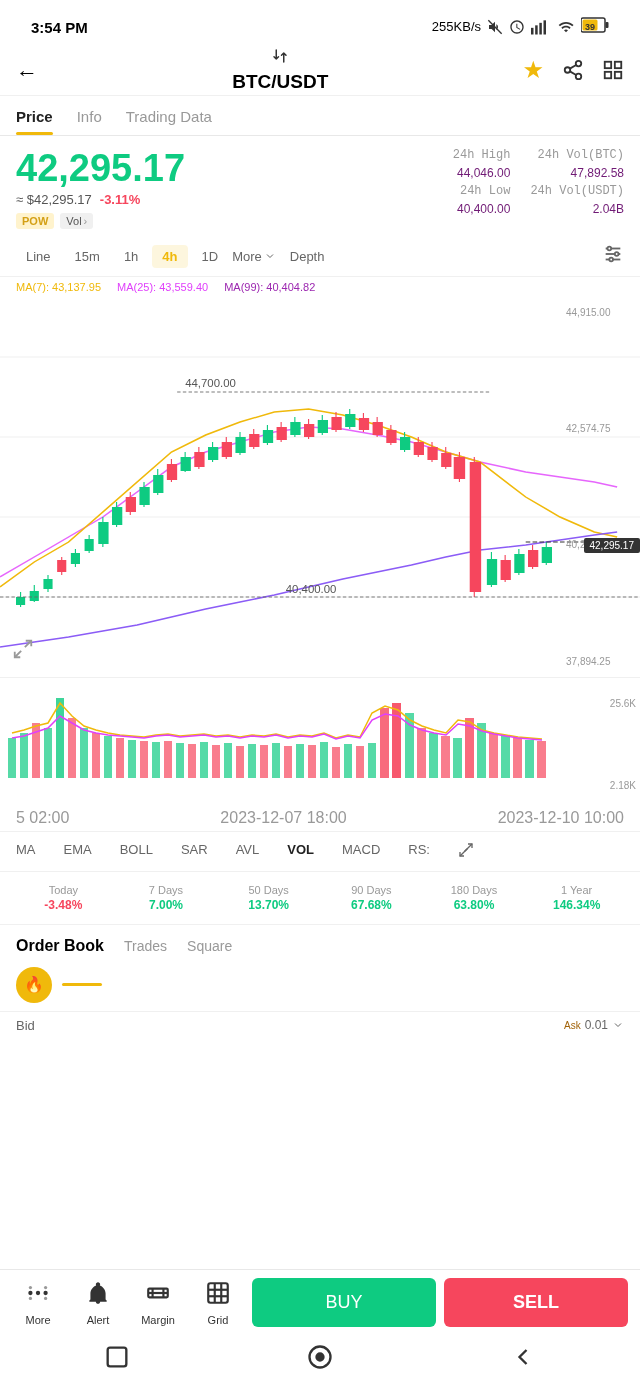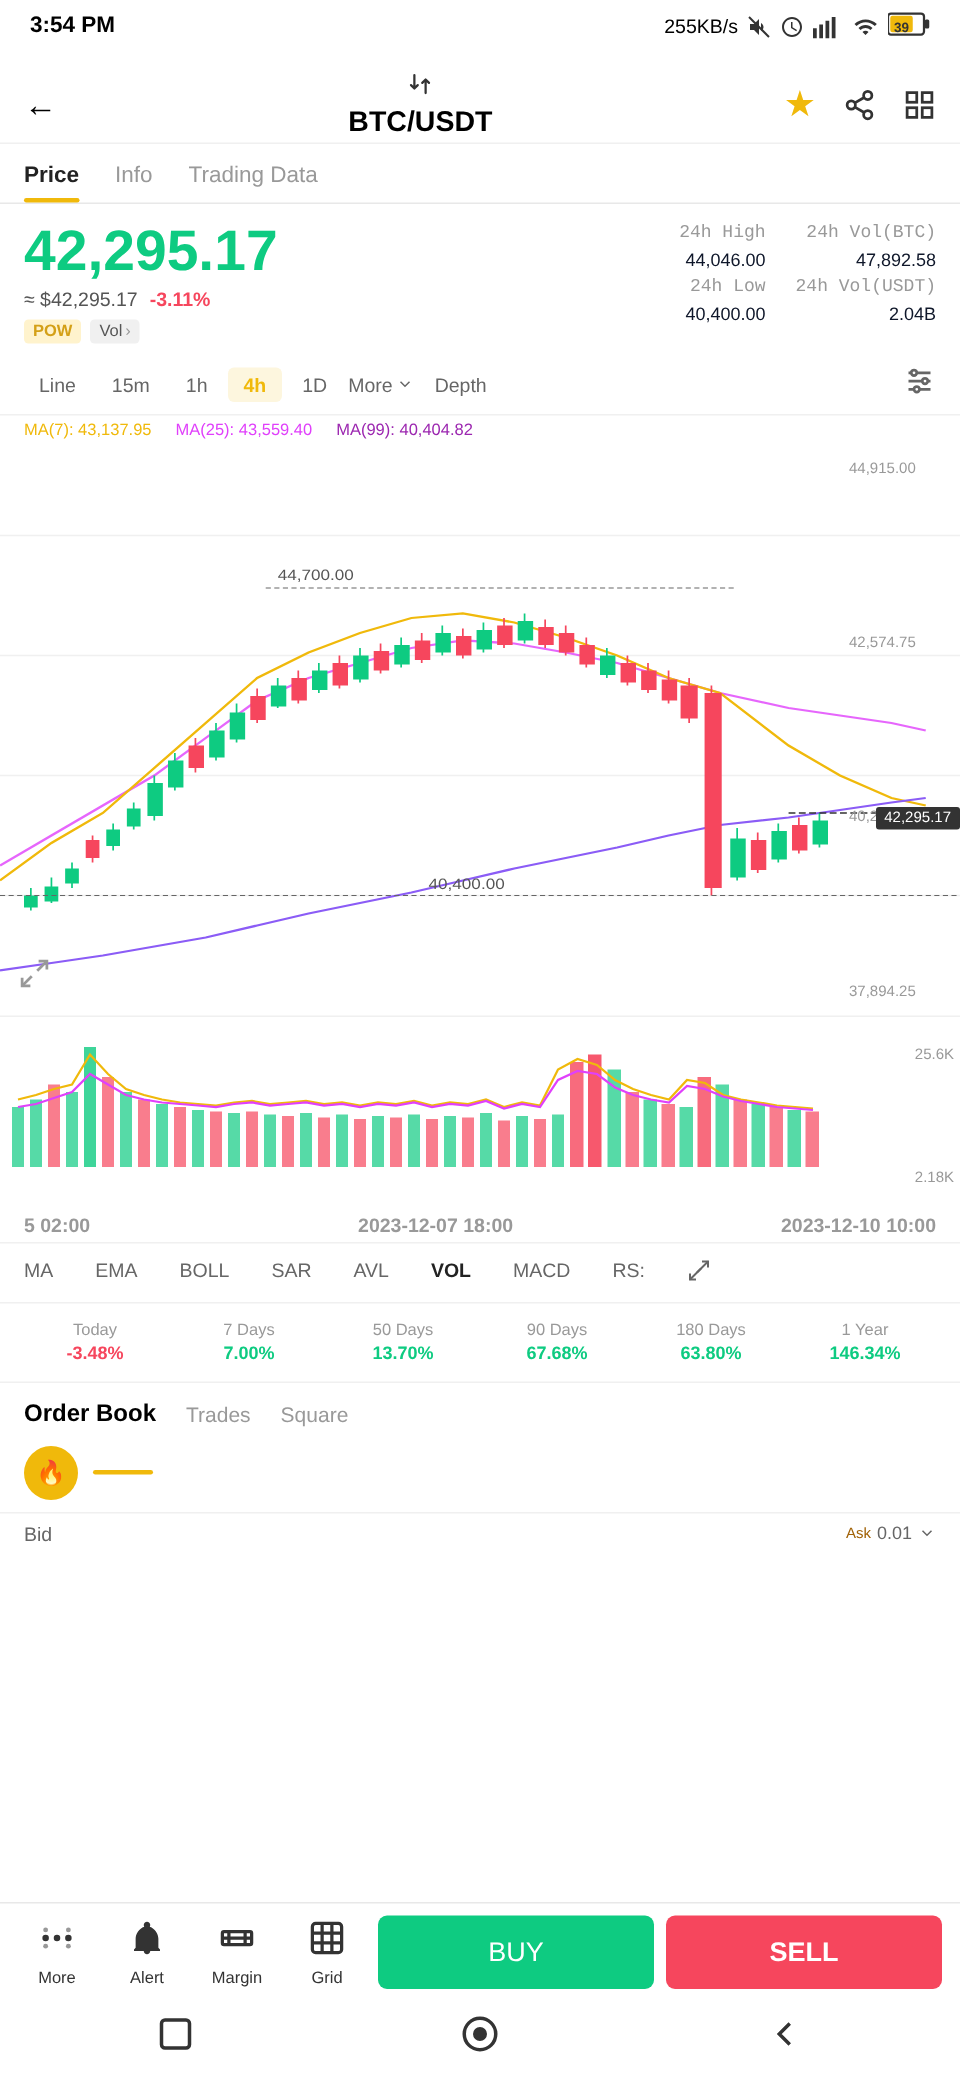--- a/index.html
+++ b/index.html
@@ -10,22 +10,22 @@
       width: 640px;
       min-height: 1387px;
       overflow-x: hidden;
     }
 
     
     .status-bar {
       background: #fff;
       display: flex;
       justify-content: space-between;
-      align-items: flex-start;
-      padding: 8px 20px;
+      align-items: flex-end;
+      padding: 8px 31px;
       height: 44px;
     }
     .status-time { font-size: 15px; font-weight: 600; }
     .status-right { display: flex; align-items: center; gap: 6px; font-size: 13px; }
 
     
     .header {
       display: flex;
       align-items: center;
       justify-content: space-between;
@@ -112,21 +112,21 @@
       display: flex; align-items: center; gap: 2px;
     }
     .price-right {
       display: grid;
       grid-template-columns: 1fr 1fr;
       gap: 4px 20px;
       text-align: right;
       font-size: 12px;
     }
     .price-stat-label { color: #999; font-family: Liberation Mono, monospace; }
-    .price-stat-value { color: #0f172a; font-weight: 500; }
+    .price-stat-value { color: #701a75; font-weight: 500; }
 
     
     .chart-controls {
       display: flex;
       align-items: center;
       padding: 6px 16px;
       gap: 4px;
       border-bottom: 1px solid #f0f0f0;
     }
     .chart-control-btn {
@@ -688,21 +688,21 @@
 
     <polyline points="12,60 24,58 36,54 48,50 60,38 72,45 84,52 96,55 108,57 120,58 132,59 144,60 156,58 168,57 180,59 192,58 204,57 216,59 228,58 240,60 252,58 264,59 276,57 288,60 300,58 312,59 324,56 336,61 348,58 360,60 372,42 385,36 398,38 410,47 422,52 434,55 446,57 458,46 470,48 482,53 494,56 506,58 518,60 530,61 542,62" fill="none" stroke="#E040FB" stroke-width="1.5"></polyline>
   </svg>
 
   <div class="volume-scale">
     <span>25.6K</span>
     <span>2.18K</span>
   </div>
 </div>
 
-<div style="display:flex; justify-content:space-between; padding:2px 16px 4px; font-size:13px; color:#999;font-weight:bold;">
+<div style="display:flex; justify-content:space-between; padding:2px 16px 4px; font-size:16px; color:#999;">
   <span>5 02:00</span>
   <span>2023-12-07 18:00</span>
   <span>2023-12-10 10:00</span>
 </div>
 
 <div class="indicator-selector">
   <span class="indicator-btn">MA</span>
   <span class="indicator-btn">EMA</span>
   <span class="indicator-btn">BOLL</span>
   <span class="indicator-btn">SAR</span>

